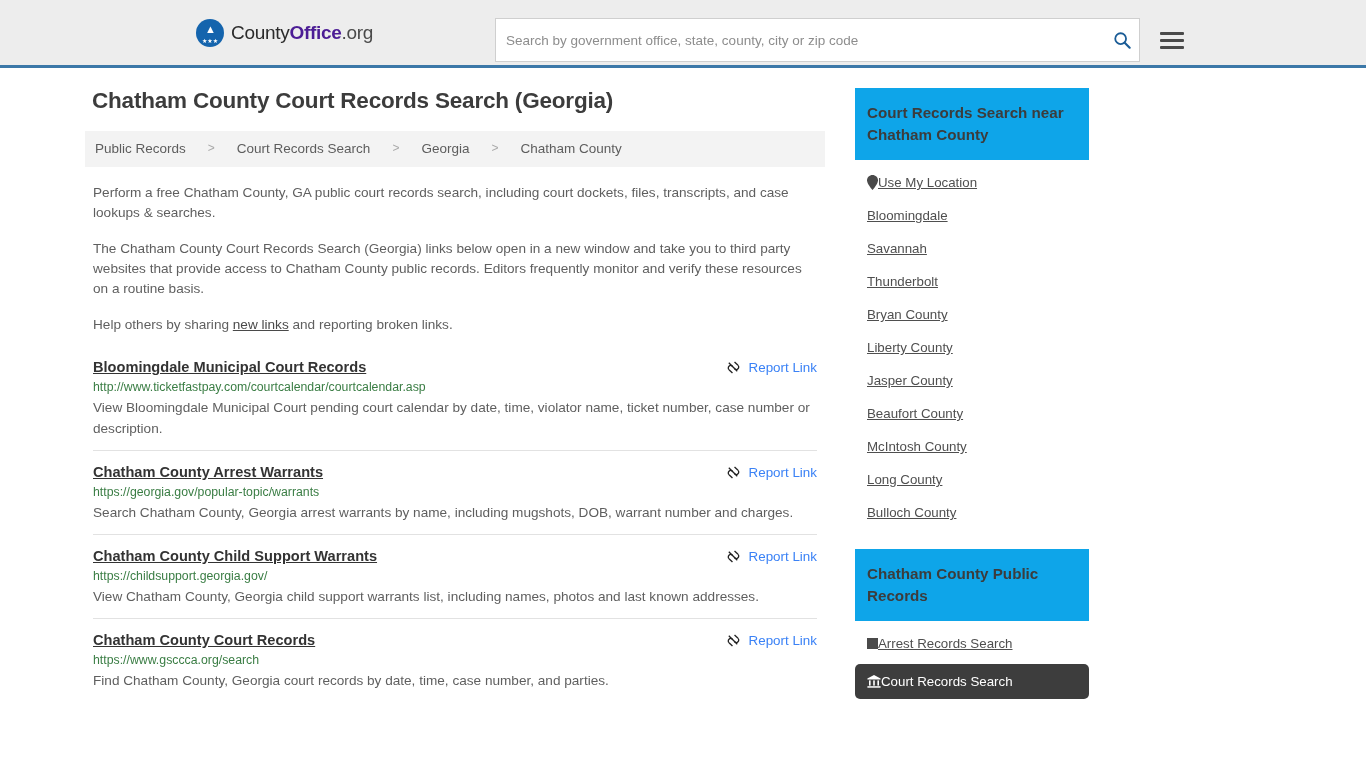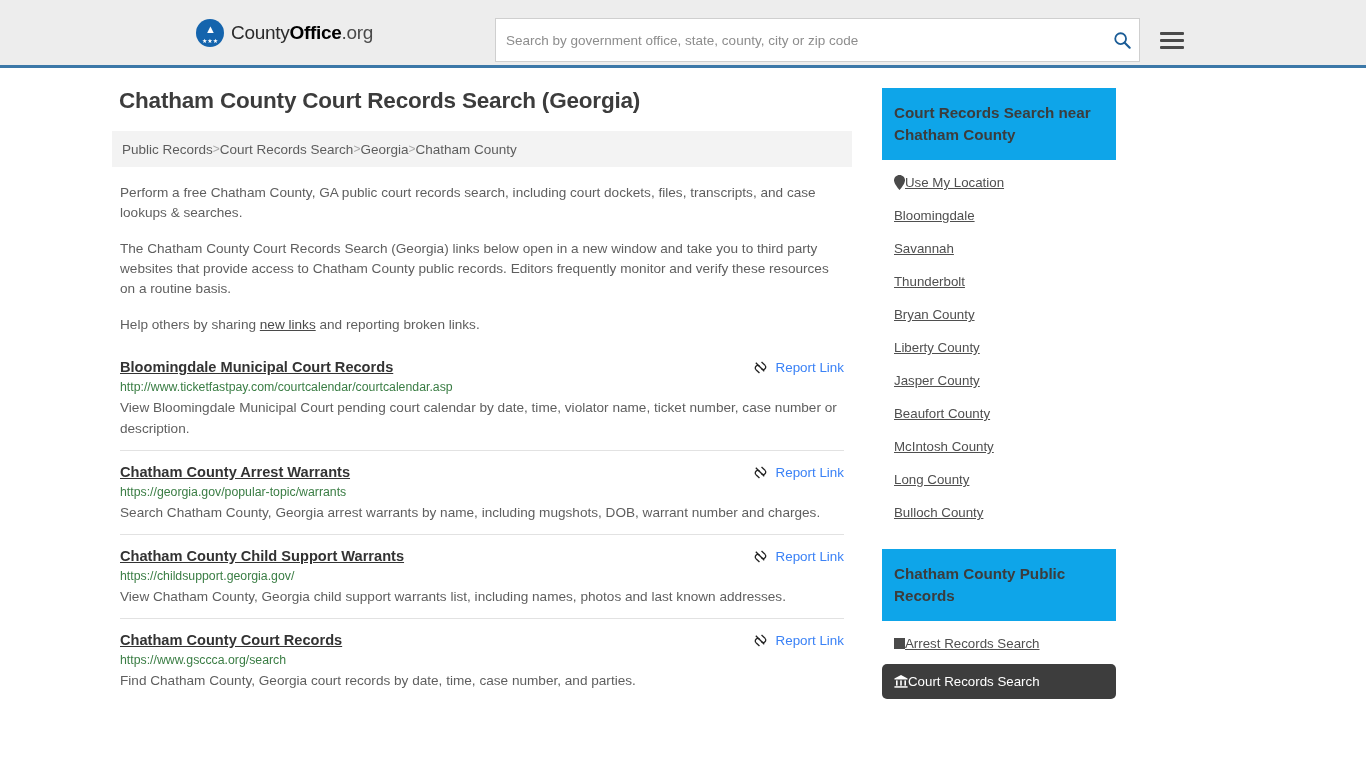--- a/index.html
+++ b/index.html
@@ -54,21 +54,21 @@
     letter-spacing: 0px;
     line-height: 1;
     white-space: nowrap;
   }
   .logo-text {
     font-size: 19px;
     letter-spacing: -0.3px;
     white-space: nowrap;
   }
   .logo-text .c1 { color: #2b2b2b; }
-  .logo-text .c2 { color: #000000; font-weight: bold; }
+  .logo-text .c2 { color: #4c1d95; font-weight: bold; }
   .logo-text .c3 { color: #4a4a4a; }
 
   .search-area {
     position: absolute;
     left: 495px;
     top: 18px;
     display: flex;
     align-items: center;
   }
   .search-box {
@@ -104,43 +104,43 @@
     height: 3px;
     width: 24px;
     background: #4a4a4a;
     border-radius: 1px;
   }
 
   
   .page {
     width: 1366px;
     display: flex;
-    padding: 0 196px 0 112px;
+    padding: 0 196px 0 85px;
     gap: 30px;
   }
   .main-col { width: 740px; padding-top: 20px; }
   .side-col { width: 234px; padding-top: 20px; }
 
   h1.page-title {
     font-size: 22.5px;
     color: #3c3c3c;
     font-weight: bold;
     letter-spacing: -0.2px;
     margin: 0 0 17px 7px;
   }
 
   .breadcrumb {
     background: #f3f3f3;
     padding: 10px 10px 10px 10px;
     font-size: 13.5px;
     color: #5d5d5d;
     display: flex;
     flex-wrap: wrap;
-    align-items: center;
-    gap: 0;
+    align-items: flex-start;
+    gap: 22px;
     height: 36px;
   }
   .breadcrumb a { color: #5d5d5d; text-decoration: none; cursor: pointer; }
   .breadcrumb .sep { color: #a9a9a9; font-size: 12px; }
 
   .intro { padding: 0 8px; }
   .intro p {
     font-size: 13.6px;
     line-height: 20px;
     color: #5f5f5f;

